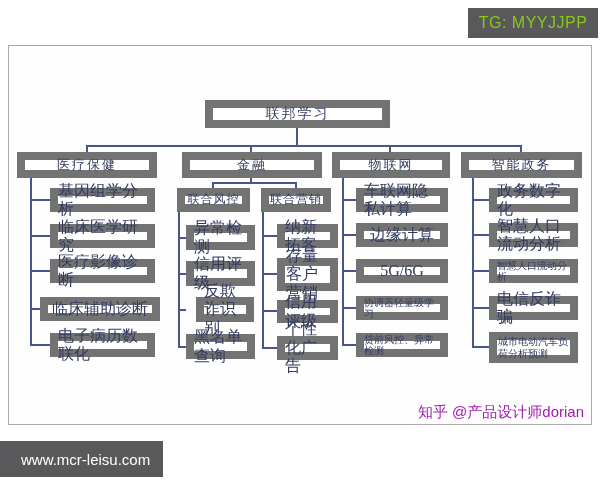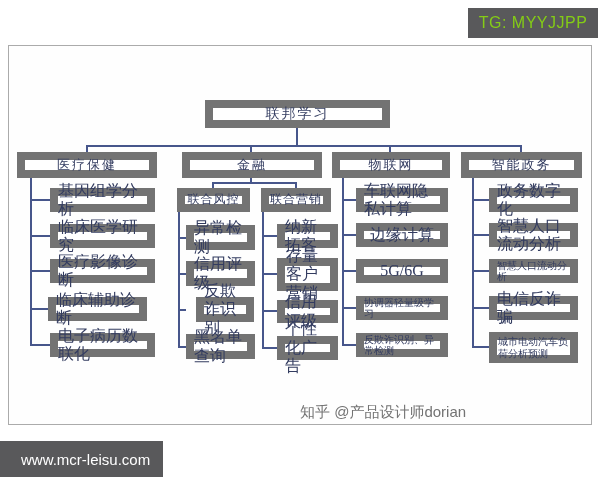--- a/index.html
+++ b/index.html
@@ -13,22 +13,22 @@
          letter-spacing:0.5px;}
   .nb{position:absolute;border:8px solid #737373;background:#ffffff;color:#333c60;
       display:flex;align-items:center;justify-content:center;
       font-family:"Liberation Serif","DejaVu Serif",serif;line-height:1.15;}
   .root{font-size:14px;letter-spacing:2px;}
   .lvl2{font-size:13px;letter-spacing:2px;}
   .grp{font-size:12px;letter-spacing:1px;}
   .leaf{font-size:16px;}
   .tight{font-size:10px;letter-spacing:0;}
   .ln{position:absolute;background:#47568b;}
-  .watermark{position:absolute;left:300px;top:403px;width:284px;text-align:left;
-             color:#737373;font-size:15px;}
+  .watermark{position:absolute;left:300px;top:403px;width:284px;text-align:right;
+             color:#a21caf;font-size:15px;}
   .sitebar{position:absolute;left:0;top:441px;width:163px;height:36px;background:#59595b;
            color:#ffffff;font-size:15px;display:flex;align-items:center;padding-left:21px;}
 </style>
 </head>
 <body>
 
 <div class="screen">
 
   <div class="badge">TG: MYYJJPP</div>
 
@@ -85,41 +85,41 @@
   <div class="nb root" style="left:205px;top:100px;width:185px;height:28px">联邦学习</div>
 
   <div class="nb lvl2" style="left:17px;top:152px;width:140px;height:26px">医疗保健</div>
   <div class="nb lvl2" style="left:182px;top:152px;width:140px;height:26px">金融</div>
   <div class="nb lvl2" style="left:461px;top:152px;width:121px;height:26px">智能政务</div>
   <div class="nb lvl2" style="left:332px;top:152px;width:118px;height:26px">物联网</div>
 
   <div class="nb leaf" style="left:50px;top:188px;width:105px;height:24px">基因组学分析</div>
   <div class="nb leaf" style="left:50px;top:224px;width:105px;height:24px">临床医学研究</div>
   <div class="nb leaf" style="left:50px;top:259px;width:105px;height:24px">医疗影像诊断</div>
-  <div class="nb leaf" style="left:48px;top:297px;width:99px;height:24px">临床辅助诊断</div>
+  <div class="nb leaf" style="left:40px;top:297px;width:120px;height:24px">临床辅助诊断</div>
   <div class="nb leaf" style="left:50px;top:333px;width:105px;height:24px">电子病历数联化</div>
 
   <div class="nb grp" style="left:177px;top:188px;width:73px;height:24px">联合风控</div>
   <div class="nb grp" style="left:261px;top:188px;width:70px;height:24px">联合营销</div>
 
   <div class="nb leaf" style="left:186px;top:225px;width:69px;height:25px">异常检测</div>
   <div class="nb leaf" style="left:186px;top:261px;width:69px;height:25px">信用评级</div>
   <div class="nb leaf" style="left:196px;top:297px;width:58px;height:25px">反欺诈识别</div>
   <div class="nb leaf" style="left:186px;top:334px;width:69px;height:25px">黑名单查询</div>
 
   <div class="nb leaf" style="left:277px;top:224px;width:61px;height:24px">纳新拓客</div>
   <div class="nb leaf" style="left:277px;top:258px;width:61px;height:33px;padding:1px">存量客户营销</div>
   <div class="nb leaf" style="left:277px;top:300px;width:61px;height:23px">信用评级</div>
   <div class="nb leaf" style="left:277px;top:336px;width:61px;height:24px">个性化广告</div>
 
   <div class="nb leaf" style="left:356px;top:188px;width:92px;height:24px">车联网隐私计算</div>
   <div class="nb leaf" style="left:356px;top:223px;width:92px;height:24px">边缘计算</div>
   <div class="nb leaf" style="left:356px;top:259px;width:92px;height:24px">5G/6G</div>
   <div class="nb leaf tight" style="left:356px;top:296px;width:92px;height:24px">协调器轻量级学习</div>
-  <div class="nb leaf tight" style="left:356px;top:333px;width:92px;height:24px">反欺诈识别、异常检测</div>
+  <div class="nb leaf tight" style="left:356px;top:333px;width:92px;height:24px">贷前风控、异常检测</div>
 
   <div class="nb leaf" style="left:489px;top:188px;width:89px;height:24px">政务数字化</div>
   <div class="nb leaf" style="left:489px;top:223px;width:89px;height:24px">智慧人口流动分析</div>
   <div class="nb leaf tight" style="left:489px;top:259px;width:89px;height:24px">智慧人口流动分析</div>
   <div class="nb leaf" style="left:489px;top:296px;width:89px;height:24px">电信反诈骗</div>
   <div class="nb leaf tight" style="left:489px;top:332px;width:89px;height:31px;padding:1px">城市电动汽车负荷分析预测</div>
 
   <div class="watermark">知乎 @产品设计师dorian</div>
 
   <div class="sitebar">www.mcr-leisu.com</div>

